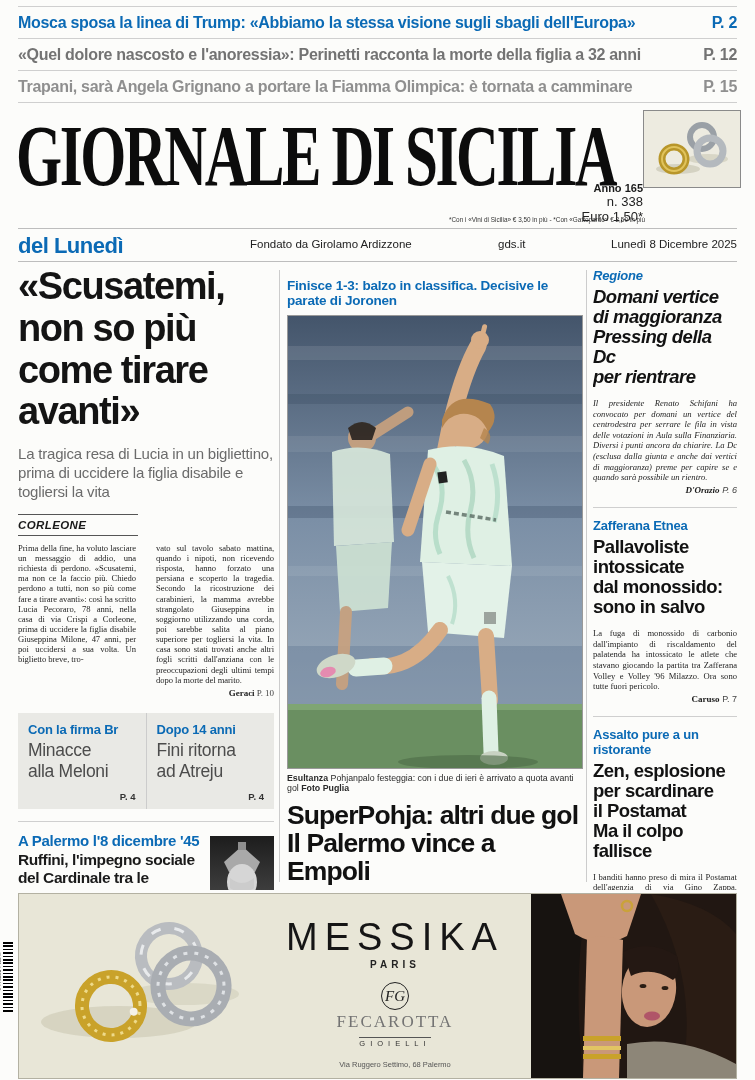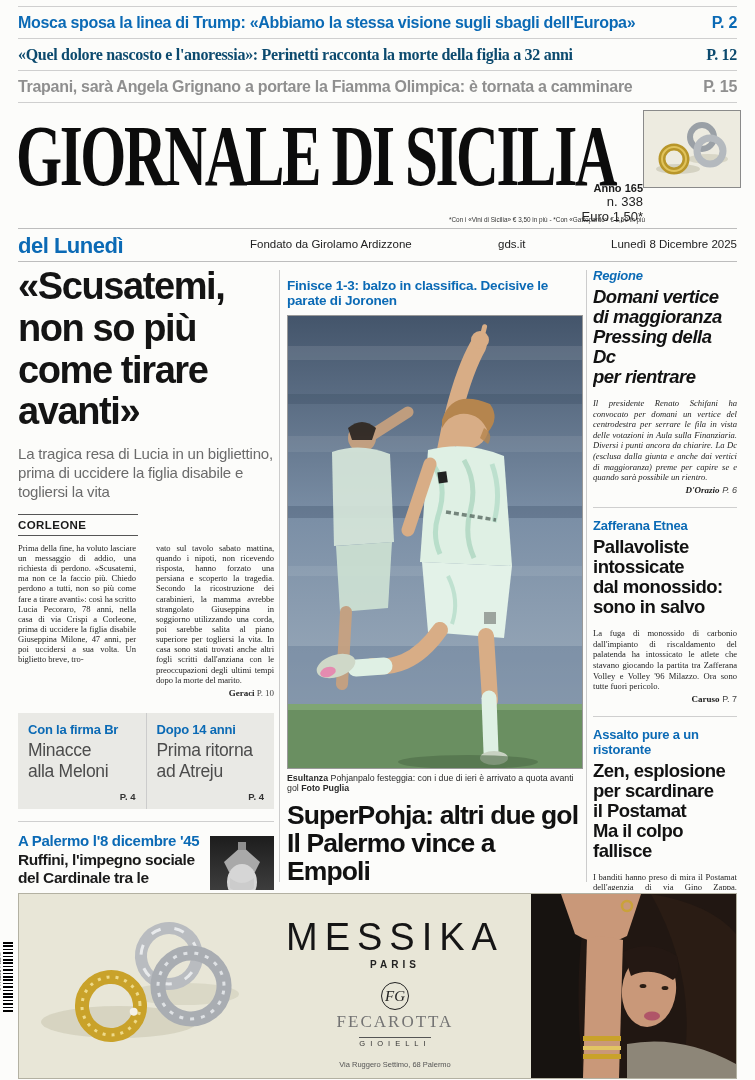--- a/index.html
+++ b/index.html
@@ -4,21 +4,21 @@
 <style>
   html,body{margin:0;padding:0;background:#888;}
   .page{position:relative;width:755px;height:1080px;margin:0 auto;background:#fcfcfa;
         font-family:"Liberation Sans",sans-serif;color:#1a1a1a;overflow:hidden;}
 
   
   .strips{position:absolute;left:18px;right:18px;top:6px;border-top:1px solid #cfcfcf;}
   .strip{height:31px;display:flex;justify-content:space-between;align-items:center;
          border-bottom:1px solid #cfcfcf;font-weight:bold;font-size:16px;letter-spacing:-0.3px;}
   .strip .sp{font-weight:bold;}
-  .s-blue{color:#0b6ab5;} .s-black{color:#0c4a6e;font-family:Liberation Serif, serif;} .s-gray{color:#8f8f8f;}
+  .s-blue{color:#0b6ab5;} .s-black{color:#737373;} .s-gray{color:#8f8f8f;}
 
   
   .logo{position:absolute;left:16px;top:106px;font-family:"Liberation Serif",serif;
         font-weight:bold;font-size:74px;letter-spacing:-3px;color:#0c0c0c;white-space:nowrap;
         transform:scale(0.80,1.18);transform-origin:left top;}
   .rings-box{position:absolute;right:14px;top:110px;width:96px;height:76px;background:#edebe0;
         border:1px solid #8a8a8a;}
   .issue{position:absolute;right:112px;top:182px;text-align:right;line-height:1.15;}
   .issue-anno{font-weight:bold;font-size:11px;}
   .issue-n,.issue-price{font-size:13px;color:#222;}
@@ -36,21 +36,21 @@
   .col-left{position:absolute;left:18px;top:266px;width:256px;height:624px;overflow:hidden;}
   .col-center{position:absolute;left:287px;top:266px;width:296px;height:624px;overflow:hidden;}
   .col-right{position:absolute;left:593px;top:266px;width:144px;height:624px;overflow:hidden;}
   .vdiv{position:absolute;top:270px;height:612px;width:1px;background:#ccc;}
   .vd1{left:279px;} .vd2{left:586px;}
 
   
   .lead-headline div{font-weight:bold;font-size:38px;line-height:1.1;letter-spacing:-1.4px;color:#141414;}
   .lead-sub{margin-top:12px;font-size:15px;line-height:1.26;color:#6b6b6b;letter-spacing:-0.2px;}
   .sec-name{margin-top:12px;width:120px;border-top:1px solid #555;border-bottom:1px solid #555;
-            padding:4px 0;font-weight:bold;font-size:11.5px;letter-spacing:0.4px;}
+            padding:4px 0;font-weight:bold;font-size:11.5px;letter-spacing:0.4px;font-style:italic;}
   .body-cols{display:flex;gap:20px;margin-top:7px;}
   .bcol{width:122px;font-family:"Liberation Serif",serif;font-size:8.6px;line-height:1.18;
         text-align:justify;color:#1e1e1e;letter-spacing:-0.05px;}
   .byline{text-align:right;margin-top:3px;font-size:9px;}
   .byline .bn{font-family:"Liberation Serif",serif;font-weight:bold;}
   .byline .bp{color:#444;}
 
   .boxes{position:relative;display:flex;gap:1px;margin-top:15px;height:96px;}
   .box{flex:1;background:#e9e9e5;padding:9px 10px;position:relative;}
   .box-kicker{color:#0b6ab5;font-weight:bold;font-size:13px;letter-spacing:-0.2px;}
@@ -185,21 +185,21 @@
         <div class="box-title">
           <div>Minacce</div>
           <div>alla Meloni</div>
         </div>
         <div class="box-page">P. 4</div>
       </div>
       <div class="boxes-sep"></div>
       <div class="box">
         <div class="box-kicker">Dopo 14 anni</div>
         <div class="box-title">
-          <div>Prima ritorna</div>
+          <div>Fini ritorna</div>
           <div>ad Atreju</div>
         </div>
         <div class="box-page">P. 4</div>
       </div>
     </div>
 
     <div class="ruf-rule"></div>
     <div class="ruffini">
       <div>
         <div class="ruf-kicker">A Palermo l'8 dicembre '45</div>

